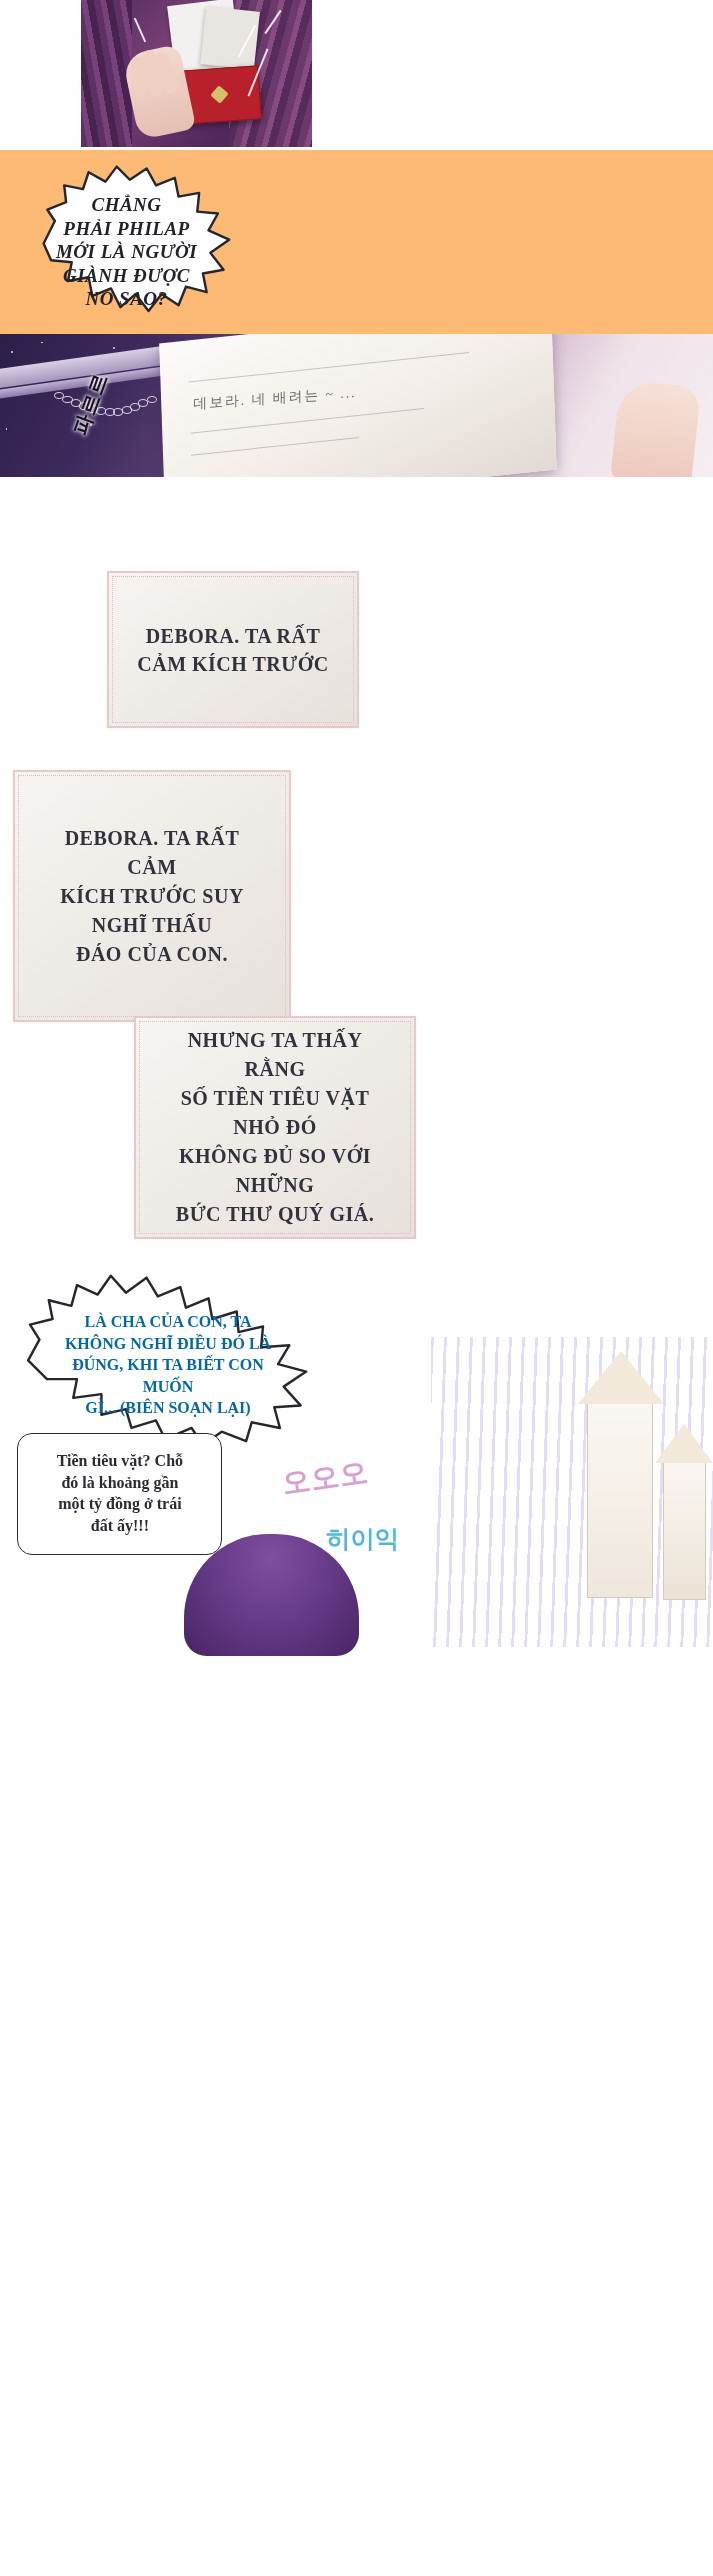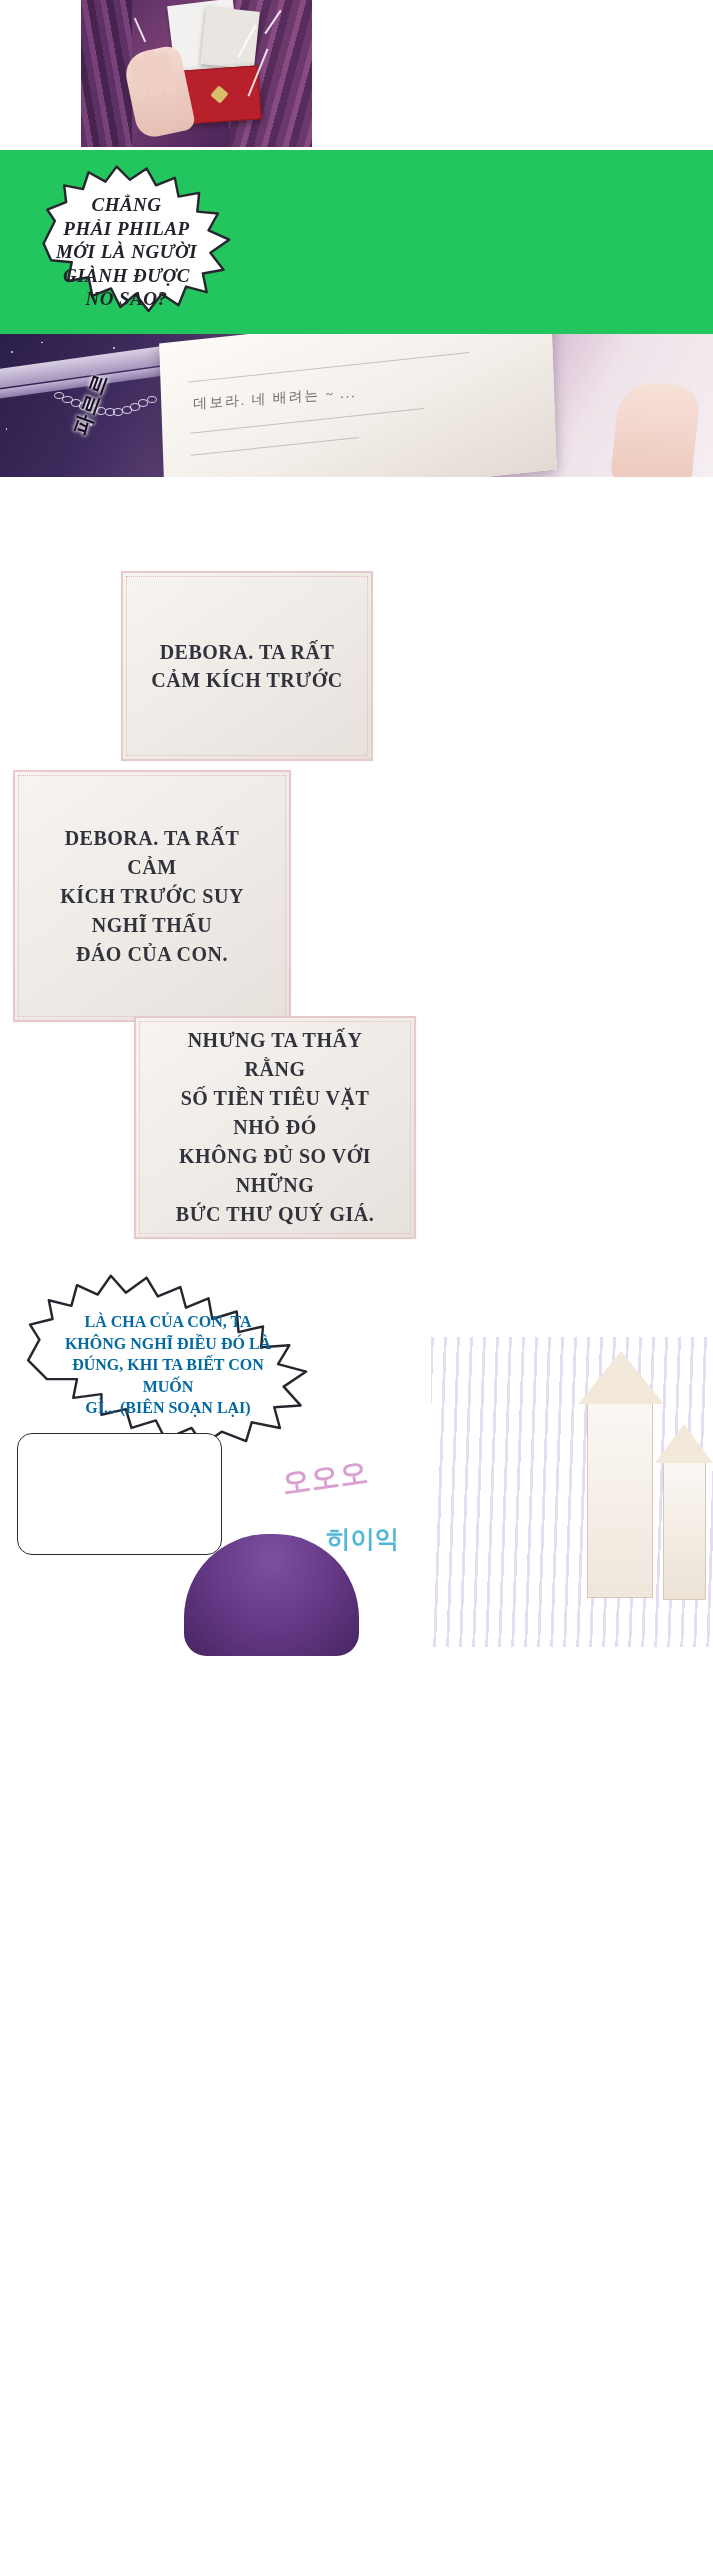--- a/index.html
+++ b/index.html
@@ -71,21 +71,21 @@
     position: absolute; background: rgba(255,255,255,.85);
   }
   .sp1 { left: 165px; top: 22.5px; width: 1.9px; height: 36px; transform: rotate(28deg); }
   .sp2 { left: 176px; top: 47px; width: 1.9px; height: 51px; transform: rotate(22deg); }
   .sp3 { left: 58px; top: 17px; width: 1.9px; height: 26px; transform: rotate(-24deg); }
   .sp4 { left: 191px; top: 7.5px; width: 1.9px; height: 28px; transform: rotate(34deg); }
 
   
   .bubble-wrap {
     position: absolute; left: 0; top: 150px; width: 713px; height: 184px;
-    background: #22c55e;
+    background: #fdba74;
   }
   .jag-bubble {
     position: absolute; left: 22.5px; top: 11.3px; width: 253px; height: 164px;
   }
   .jag-bubble svg { display: block; }
   .jag-text {
     position: absolute; left: 28px; top: 43px; width: 197px;
     text-align: center;
     font-family: "Liberation Serif", serif;
     font-style: italic;
@@ -172,21 +172,21 @@
   .letter-card .lc-inner {
     position: relative;
     padding: 9.4px 24.4px;
     text-align: center;
     font-family: "Liberation Serif", serif;
     font-weight: 700;
     color: #32323c;
     letter-spacing: 0.5px;
     white-space: pre-line;
   }
-  #card1 { left: 121px; top: 571px; width: 252px; height: 190px; }
+  #card1 { left: 107px; top: 571px; width: 252px; height: 157px; }
   #card1 .lc-inner { font-size: 20px; line-height: 28px; }
   #card2 { left: 13px; top: 770px; width: 278px; height: 252px; }
   #card2 .lc-inner { font-size: 20px; line-height: 29px; }
   #card3 { left: 134px; top: 1016px; width: 282px; height: 223px; }
   #card3 .lc-inner { font-size: 20px; line-height: 29px; }
 
   
   .bottom-scene {
     position: absolute; left: 0; top: 1262px; width: 713px; height: 1314px;
     background: #ffffff; overflow: hidden;
@@ -368,16 +368,20 @@
       <svg width="310" height="175" viewBox="0 0 330 186">
         <polygon points="14,96 26,74 16,58 40,52 36,32 60,38 66,16 88,26 102,6 118,24 140,8 152,28 176,18 182,40 206,30 210,52 236,44 238,66 264,60 262,82 292,80 280,100 310,108 286,124 304,144 276,146 282,168 252,162 246,182 220,172 200,186 188,168 160,180 150,160 124,168 118,148 92,154 92,132 62,136 66,116 34,116" fill="#ffffff" stroke="#26262f" stroke-width="2.6" stroke-linejoin="round"></polygon>
       </svg>
     </div>
     <div class="bubble-big-text">LÀ CHA CỦA CON, TA
 KHÔNG NGHĨ ĐIỀU ĐÓ LÀ
 ĐÚNG, KHI TA BIẾT CON MUỐN
 GÌ... (BIÊN SOẠN LẠI)</div>
 
     <div class="bubble-round"></div>
+    <div class="bubble-round-text">Tiền tiêu vặt? Chỗ
+đó là khoảng gần
+một tỷ đồng ở trái
+đất ấy!!!</div>
   </div>
 
 </div>
 
 
 </body></html>

